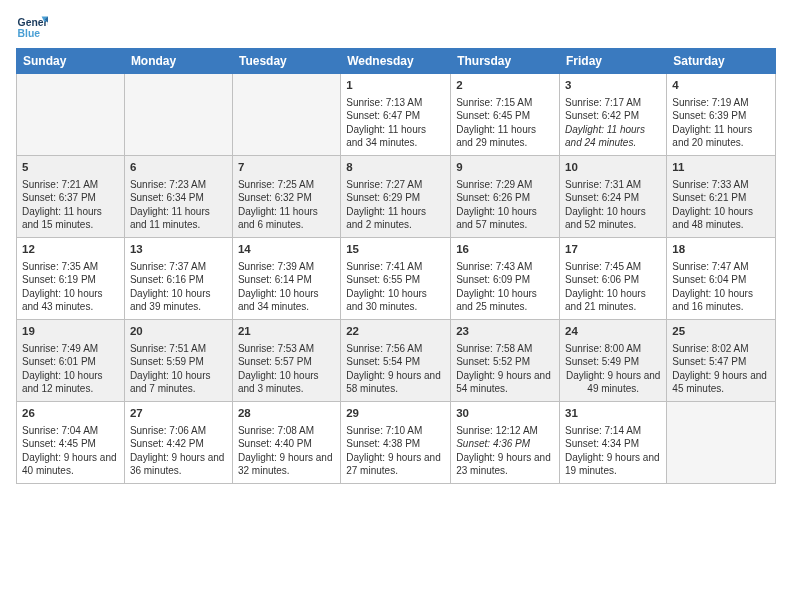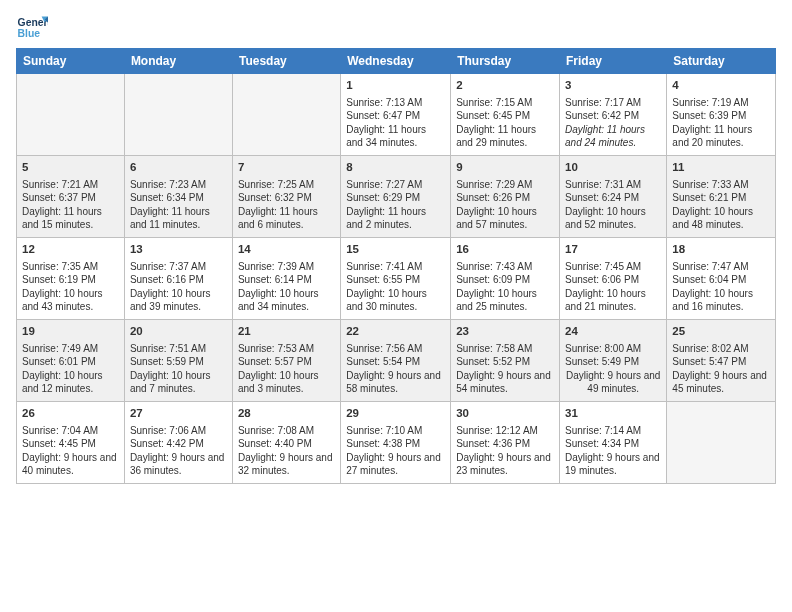--- a/index.html
+++ b/index.html
@@ -295,21 +295,21 @@
           </td>
           <td>
             <span class="day-number">29</span>
             <span style="display: block;">Sunrise: 7:10 AM</span>
             <span style="display: block;">Sunset: 4:38 PM</span>
             <span style="display: block;">Daylight: 9 hours and 27 minutes.</span>
           </td>
           <td>
             <span class="day-number">30</span>
             <span style="display: block;">Sunrise: 12:12 AM</span>
-            <span style="display: block;">Sunset: 4:36 PM</span>
+            <span style="display: block; font-style: italic;">Sunset: 4:36 PM</span>
             <span style="display: block;">Daylight: 9 hours and 23 minutes.</span>
           </td>
           <td>
             <span class="day-number">31</span>
             <span style="display: block;">Sunrise: 7:14 AM</span>
             <span style="display: block;">Sunset: 4:34 PM</span>
             <span style="display: block;">Daylight: 9 hours and 19 minutes.</span>
           </td>
           <td class="empty"></td>
         </tr>

